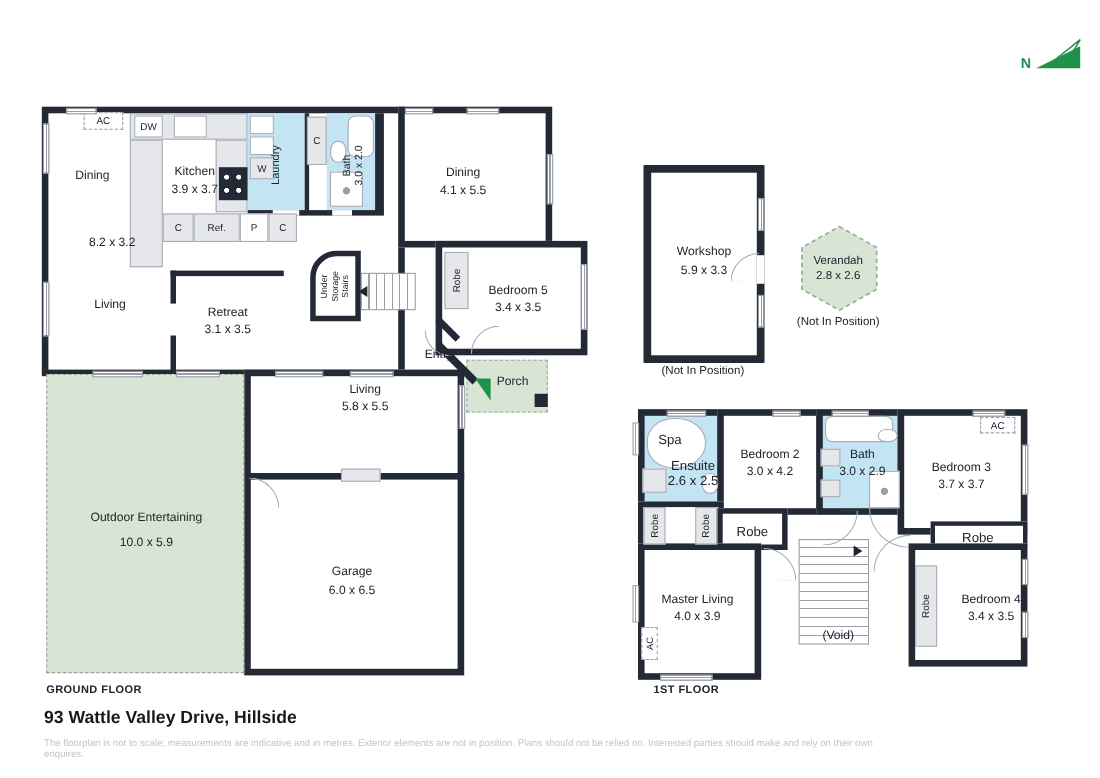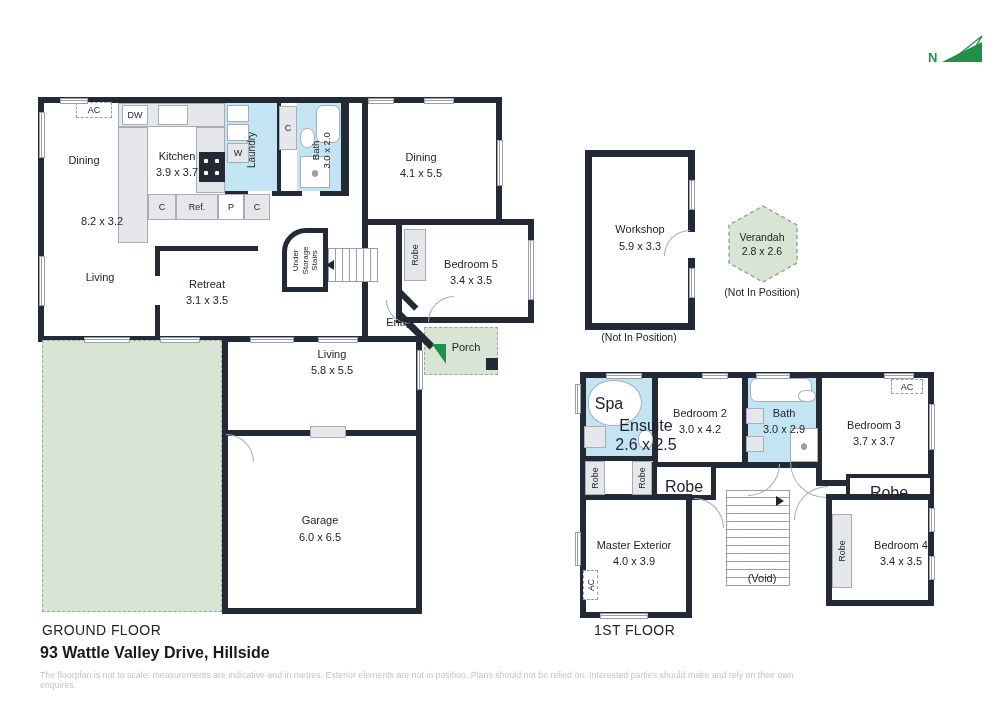--- a/index.html
+++ b/index.html
@@ -8,30 +8,30 @@
   .room{position:absolute;background:#fff;border:6px solid #242a35;box-sizing:border-box;}
   .b5{border-width:5px;} .b4{border-width:4px;} .b7{border-width:7px;}
   .wet{background:#c3e4f2;}
   .grnarea{position:absolute;background:#d8e4d4;border:1.6px dashed #9aa79a;box-sizing:border-box;}
   .wall{position:absolute;background:#242a35;}
   .cab{position:absolute;background:#e6e7ea;border:1px solid #a7adb6;box-sizing:border-box;display:flex;align-items:center;justify-content:center;font-size:9px;color:#20242e;}
   .whitebox{position:absolute;background:#fff;border:1px solid #a7adb6;box-sizing:border-box;display:flex;align-items:center;justify-content:center;font-size:9px;color:#20242e;}
   .dashbox{position:absolute;background:#fff;border:1px dashed #9aa0a8;box-sizing:border-box;display:flex;align-items:center;justify-content:center;font-size:9px;color:#20242e;}
   .lbl{position:absolute;transform:translateX(-50%);text-align:center;font-size:11px;color:#20242e;line-height:1.45;white-space:nowrap;}
   .lbl span{display:block;}
-  .lh2{line-height:2.0;} .lh15{line-height:1.5;} .f10{font-size:16px;} .f105{font-size:10.5px;}
+  .lh2{line-height:2.0;} .lh15{line-height:1.5;} .f10{font-size:12px;} .f105{font-size:10.5px;}
   .vwrap{position:absolute;display:flex;align-items:center;justify-content:center;}
   .vwrap .rot{transform:rotate(-90deg);white-space:nowrap;font-size:10px;color:#20242e;text-align:center;line-height:1.2;}
   .vwrap .rot span{display:block;}
   .winh{position:absolute;height:6px;background:linear-gradient(to bottom,#fff 0 1.5px,#9aa0a8 1.5px 2.5px,#fff 2.5px);border:1px solid #9aa0a8;box-sizing:border-box;}
   .winv{position:absolute;width:6px;background:linear-gradient(to right,#fff 0 1.5px,#9aa0a8 1.5px 2.5px,#fff 2.5px);border:1px solid #9aa0a8;box-sizing:border-box;}
   .arc{position:absolute;box-sizing:border-box;}
   .stairs-v{position:absolute;background:repeating-linear-gradient(90deg,#fff 0 6px,#9aa0a8 6px 7px);border:1px solid #9aa0a8;box-sizing:border-box;}
   .stairs-h{position:absolute;background:repeating-linear-gradient(0deg,#fff 0 7px,#9aa0a8 7px 8px);border:1px solid #9aa0a8;box-sizing:border-box;}
-  .floorlbl{position:absolute;font-size:14px;font-weight:normal;letter-spacing:.4px;color:#20242e;}
+  .floorlbl{position:absolute;font-size:10px;font-weight:bold;letter-spacing:.4px;color:#20242e;}
   .note{position:absolute;transform:translateX(-50%);font-size:10.5px;color:#20242e;white-space:nowrap;}
   .title{position:absolute;font-size:16px;font-weight:bold;color:#16191f;}
   .disclaimer{position:absolute;font-size:8.8px;color:#c4c4c4;}
   .cooktop{position:absolute;background:#242a35;background-image:
     radial-gradient(circle at 7px 9px,#fff 0 2px,transparent 2.5px),
     radial-gradient(circle at 18px 9px,#fff 0 2px,transparent 2.5px),
     radial-gradient(circle at 7px 21px,#fff 0 2px,transparent 2.5px),
     radial-gradient(circle at 18px 21px,#fff 0 2px,transparent 2.5px);}
   .shower{position:absolute;background:#fff;border:1px solid #a7adb6;box-sizing:border-box;
     background-image:radial-gradient(circle at 50% 55%,#9aa0a8 0 3px,transparent 3.6px);}
@@ -184,20 +184,24 @@
   <div class="lbl" style="left:399px;top:315px;text-align:right;">
       <span>Entry</span>
     </div>
   <div class="lbl" style="left:466px;top:340px;">
       <span>Porch</span>
     </div>
   <div class="lbl" style="left:332px;top:347px;">
       <span>Living</span>
       <span>5.8 x 5.5</span>
     </div>
+  <div class="lbl lh2" style="left:133px;top:460px;">
+      <span>Outdoor Entertaining</span>
+      <span>10.0 x 5.9</span>
+    </div>
   <div class="lbl lh15" style="left:320px;top:512px;">
       <span>Garage</span>
       <span>6.0 x 6.5</span>
     </div>
   <div class="floorlbl" style="left:42px;top:622px;">GROUND FLOOR</div>
 
   <div class="room b7" style="left:585px;top:150px;width:110px;height:180px;"></div>
   <div class="winv" style="left:689px;top:180px;height:30px;"></div>
   <div class="winv" style="left:689px;top:268px;height:30px;"></div>
   <div class="abs" style="left:688px;top:232px;width:7px;height:26px;background:#fff;"></div>
@@ -267,21 +271,21 @@
   <div class="winh" style="left:600px;top:613px;width:48px;"></div>
   <div class="winv" style="left:575px;top:384px;height:30px;"></div>
   <div class="winv" style="left:575px;top:532px;height:34px;"></div>
   <div class="winv" style="left:929px;top:404px;height:46px;"></div>
   <div class="winv" style="left:929px;top:508px;height:24px;"></div>
   <div class="winv" style="left:929px;top:556px;height:24px;"></div>
 
   <div class="lbl f10" style="left:609px;top:392px;">
       <span>Spa</span>
     </div>
-  <div class="lbl f10" style="left:646px;top:416px;line-height:1.2;">
+  <div class="lbl f10" style="left:630px;top:416px;line-height:1.2;">
       <span>Ensuite</span>
       <span>2.6 x 2.5</span>
     </div>
   <div class="lbl" style="left:700px;top:406px;">
       <span>Bedroom 2</span>
       <span>3.0 x 4.2</span>
     </div>
   <div class="lbl" style="left:784px;top:406px;">
       <span>Bath</span>
       <span>3.0 x 2.9</span>
@@ -290,21 +294,21 @@
       <span>Bedroom 3</span>
       <span>3.7 x 3.7</span>
     </div>
   <div class="lbl f10" style="left:684px;top:475px;">
       <span>Robe</span>
     </div>
   <div class="lbl f10" style="left:889px;top:481px;">
       <span>Robe</span>
     </div>
   <div class="lbl" style="left:634px;top:538px;">
-      <span>Master Exterior</span>
+      <span>Master Living</span>
       <span>4.0 x 3.9</span>
     </div>
   <div class="lbl" style="left:901px;top:538px;">
       <span>Bedroom 4</span>
       <span>3.4 x 3.5</span>
     </div>
   <div class="lbl" style="left:762px;top:571px;">
       <span>(Void)</span>
     </div>
   <div class="floorlbl" style="left:594px;top:622px;">1ST FLOOR</div>

